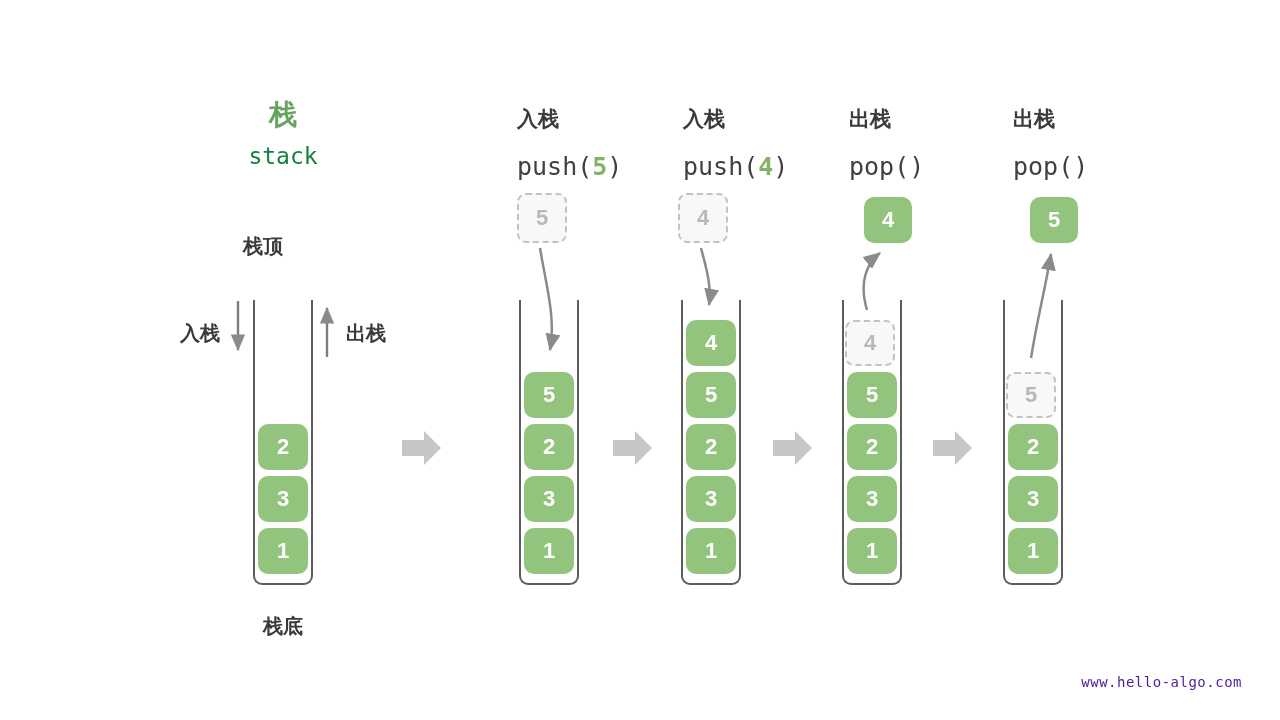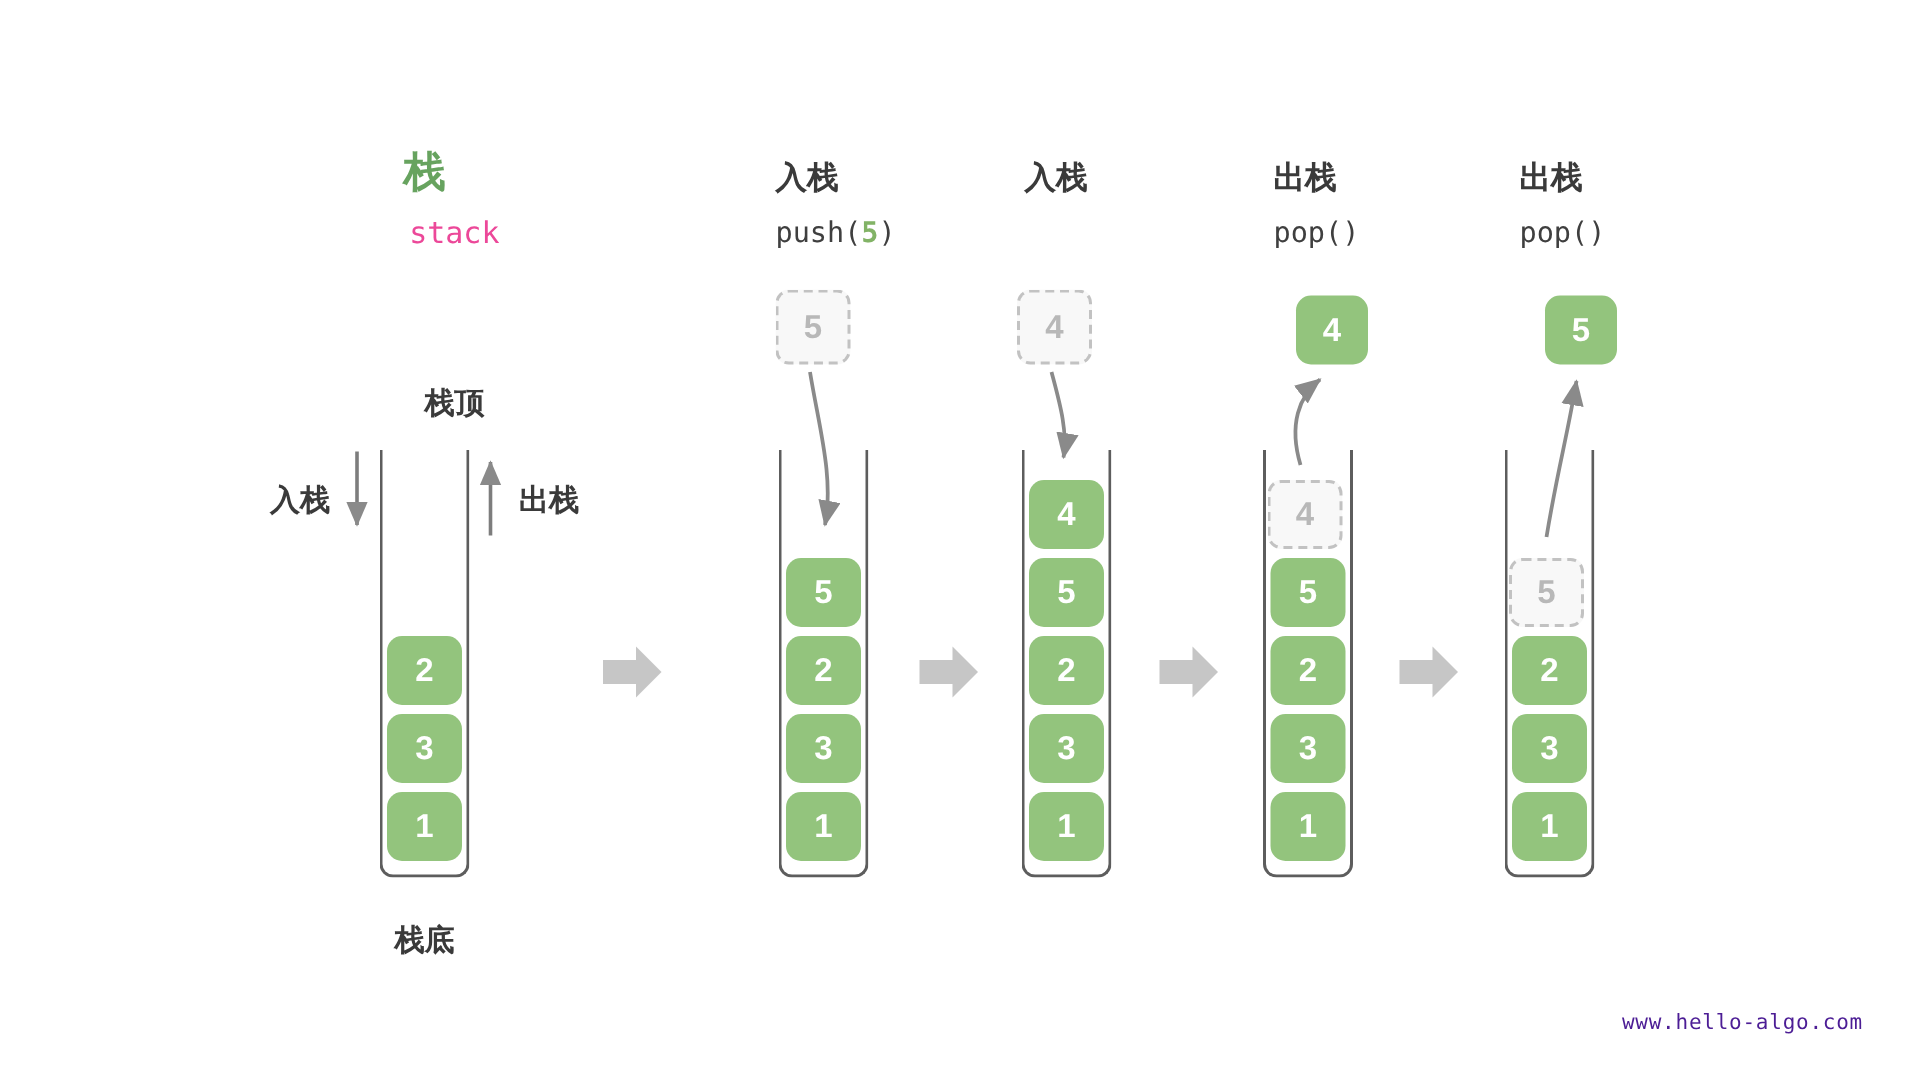--- a/index.html
+++ b/index.html
@@ -4,27 +4,27 @@
 <style>
   html,body{margin:0;padding:0;background:#ffffff;}
   .canvas{
     position:relative;width:1280px;height:720px;background:#ffffff;
     font-family:"Liberation Sans",sans-serif;color:#3a3a3a;overflow:hidden;
   }
   .overlay{position:absolute;left:0;top:0;width:1280px;height:720px;pointer-events:none;}
 
   .title-zh{position:absolute;left:243px;top:96px;width:80px;text-align:center;
     font-size:28px;font-weight:700;color:#67A35F;}
-  .title-en{position:absolute;left:233px;top:143px;width:100px;text-align:right;
-    font-size:20px;color:#ec4899;font-family:"DejaVu Sans Mono",monospace;}
+  .title-en{position:absolute;left:233px;top:143px;width:100px;text-align:center;
+    font-size:23px;color:#15803d;font-family:"DejaVu Sans Mono",monospace;}
 
   .op-header{position:absolute;top:106px;width:160px;}
   .op-zh{font-size:21px;font-weight:700;color:#3a3a3a;line-height:26px;}
-  .op-code{font-family:"DejaVu Sans Mono",monospace;font-size:19px;color:#3f3f3f;
-    line-height:26px;margin-top:10px;}
+  .op-code{font-family:"DejaVu Sans Mono",monospace;font-size:25px;color:#3f3f3f;
+    line-height:26px;margin-top:22px;}
   .op-code .arg{color:#82B366;font-weight:700;}
 
   .side-label{position:absolute;font-size:20px;font-weight:700;color:#3a3a3a;}
 
   .container{position:absolute;top:300px;width:60px;height:285px;box-sizing:border-box;
     border-left:2px solid #5d5d5d;border-right:2px solid #5d5d5d;
     border-bottom:2px solid #5d5d5d;border-radius:0 0 9px 9px;background:transparent;}
   .block{position:absolute;left:3px;width:50px;height:46px;border-radius:10px;
     background:#93C47D;color:#ffffff;font-size:22px;font-weight:700;
     display:flex;align-items:center;justify-content:center;}
@@ -75,31 +75,32 @@
 
   <div class="title-zh">栈</div>
   <div class="title-en">stack</div>
 
   <div class="op-header" style="left:517px;">
     <div class="op-zh">入栈</div>
     <div class="op-code"><span>push(</span><span class="arg">5</span><span>)</span></div>
   </div>
   <div class="op-header" style="left:683px;">
     <div class="op-zh">入栈</div>
+    <div class="op-code"><span>push(</span><span class="arg">4</span><span>)</span></div>
   </div>
   <div class="op-header" style="left:849px;">
     <div class="op-zh">出栈</div>
     <div class="op-code"><span>pop(</span><span class="arg"></span><span>)</span></div>
   </div>
   <div class="op-header" style="left:1013px;">
     <div class="op-zh">出栈</div>
     <div class="op-code"><span>pop(</span><span class="arg"></span><span>)</span></div>
   </div>
 
-  <div class="side-label" style="left:243px;top:255px;width:80px;text-align:right;">栈顶</div>
+  <div class="side-label" style="left:243px;top:233px;width:80px;text-align:left;">栈顶</div>
   <div class="side-label" style="left:243px;top:613px;width:80px;text-align:center;">栈底</div>
   <div class="side-label" style="left:170px;top:320px;width:60px;text-align:center;">入栈</div>
   <div class="side-label" style="left:336px;top:320px;width:60px;text-align:center;">出栈</div>
 
   <div class="float-dashed" style="left:517px;top:193px;">5</div>
   <div class="float-dashed" style="left:678px;top:193px;">4</div>
   <div class="float-solid" style="left:864px;top:197px;">4</div>
   <div class="float-solid" style="left:1030px;top:197px;">5</div>
 
   <div class="container" style="left:253px;">

